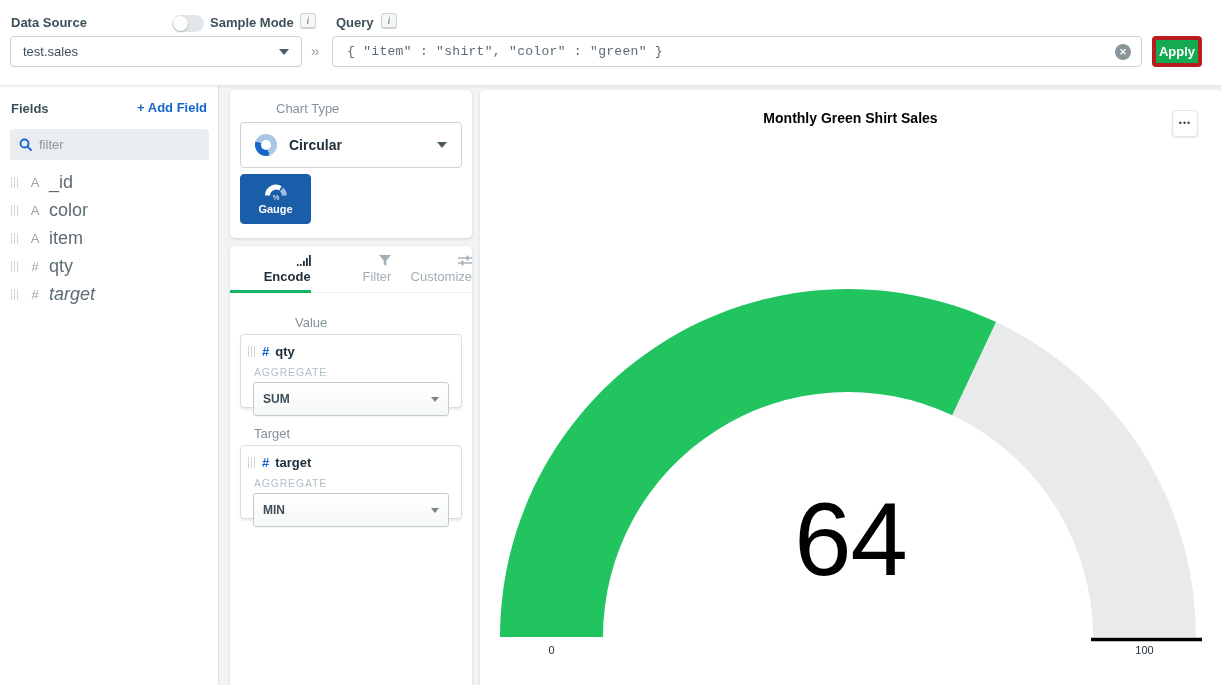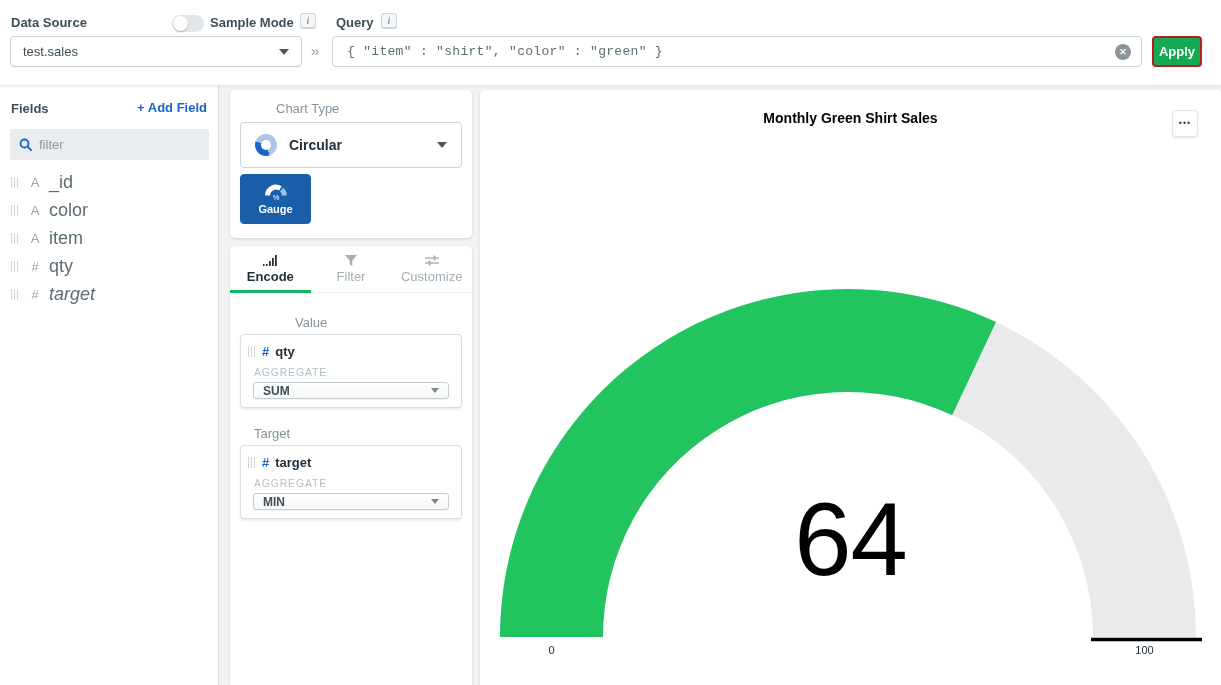--- a/index.html
+++ b/index.html
@@ -62,21 +62,21 @@
     font-size:13px; color:#5d6c74; letter-spacing:.3px; white-space:pre;
     overflow:hidden;
   }
   .clear-icon {
     width:16px; height:16px; border-radius:50%; background:#8a959c;
     color:#fff; font-size:9px; line-height:16px; text-align:center;
     font-weight:700; cursor:pointer; flex:0 0 16px;
   }
   .apply-btn {
     position:absolute; left:1152px; top:36px; width:50px; height:31px;
-    background:#13aa52; border:2px solid #b91c1c; border-radius:4px;
+    background:#13aa52; border:4px solid #b91c1c; border-radius:4px;
     color:#fff; font-size:13px; font-weight:600; font-family:inherit; cursor:pointer;
   }
 
   
   .sidebar {
     position:absolute; left:0; top:86px; width:219px; bottom:0;
     background:#fff; border-right:1px solid #dbe1e4;
   }
   .sb-head { position:relative; height:42px; }
   .sb-title { position:absolute; left:11px; top:15px; font-size:13px; font-weight:600; color:#3d4f58; }
@@ -124,39 +124,39 @@
     gap:3px; cursor:pointer; font-family:inherit;
   }
   .subtype-btn .lbl { font-size:11px; font-weight:600; color:#3d4f58; }
   .subtype-btn.selected { background:#1a5da8; border-color:#1a5da8; }
   .subtype-btn.selected .lbl { color:#fff; }
   .subtype-btn .donut-icon { width:20px; height:20px; flex:0 0 20px; }
   .subtype-btn .donut-icon::after { inset:5px; }
 
   .card-encode { top:246px; bottom:0; border-radius:5px 5px 0 0; }
   .tabs { position:absolute; left:0; top:0; right:0; height:47px; display:flex; border-bottom:1px solid #eef1f2; }
-  .tab { flex:1; display:flex; flex-direction:column; align-items:center; justify-content:center; gap:3px; cursor:pointer; position:relative; }
+  .tab { flex:1; display:flex; flex-direction:column; align-items:flex-end; justify-content:center; gap:3px; cursor:pointer; position:relative; }
   .tab .tab-lbl { font-size:13px; color:#a3aeb4; }
   .tab.active .tab-lbl { color:#21313c; font-weight:700; }
   .tab.active::after { content:""; position:absolute; left:0; right:0; bottom:-1px; height:3px; background:#12b564; }
   .tab svg { display:block; }
 
   .section-label { position:absolute; left:24px; font-size:13px; color:#84929b; }
   .enc-card {
     position:absolute; left:10px; width:222px; height:74px;
     border:1px solid #d8dee1; border-radius:4px; background:#fff;
     box-shadow:0 2px 2px rgba(61,79,88,.10);
   }
   .enc-field-row { display:flex; align-items:center; padding:9px 0 0 7px; }
   .enc-field-row .drag-handle { margin-right:6px; }
   .hash-glyph { font-size:13px; font-weight:700; color:#1665cc; margin-right:6px; }
   .enc-field-name { font-size:13px; font-weight:700; color:#21313c; }
   .agg-label { padding:7px 0 0 13px; font-size:10.5px; letter-spacing:.8px; color:#b3bfc6; }
   .agg-select {
-    margin:4px 12px 0 12px; height:17px; border:1px solid #c3ccd1; border-radius:3px;
+    margin:4px 12px 0 12px; height:34px; border:1px solid #c3ccd1; border-radius:3px;
     background:linear-gradient(#fff,#f6f7f8); display:flex; align-items:center;
     padding:0 9px; cursor:pointer; box-shadow:0 1px 1px rgba(0,0,0,.05);
   }
   .agg-select .val { flex:1; font-size:12px; font-weight:700; color:#3d4f58; }
   .agg-select .caret-dn { border-top-color:#7a868d; border-left-width:4px; border-right-width:4px; border-top-width:5px; }
 
   
   .chart-card {
     position:absolute; left:480px; top:90px; width:741px; bottom:0;
     background:#fff; border-radius:4px 4px 0 0; box-shadow:0 1px 3px rgba(61,79,88,.15);

